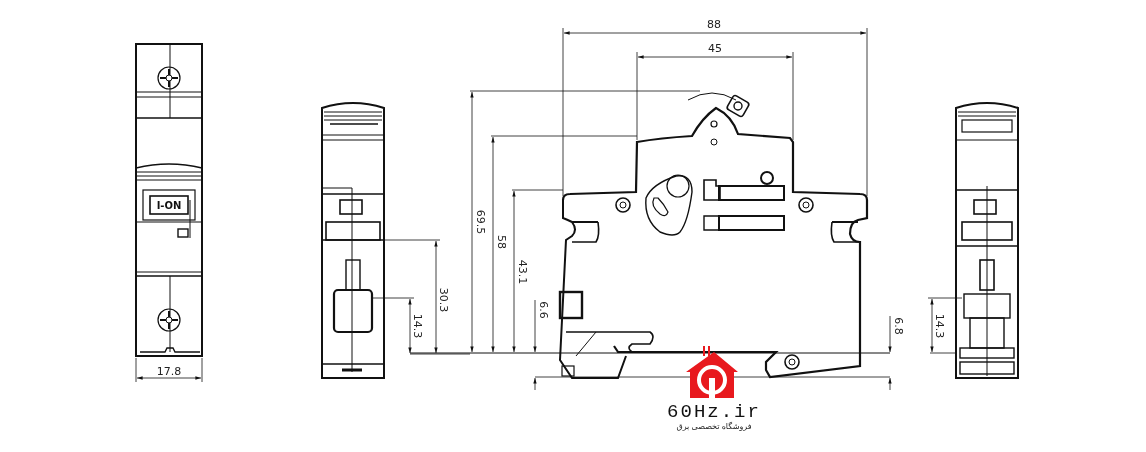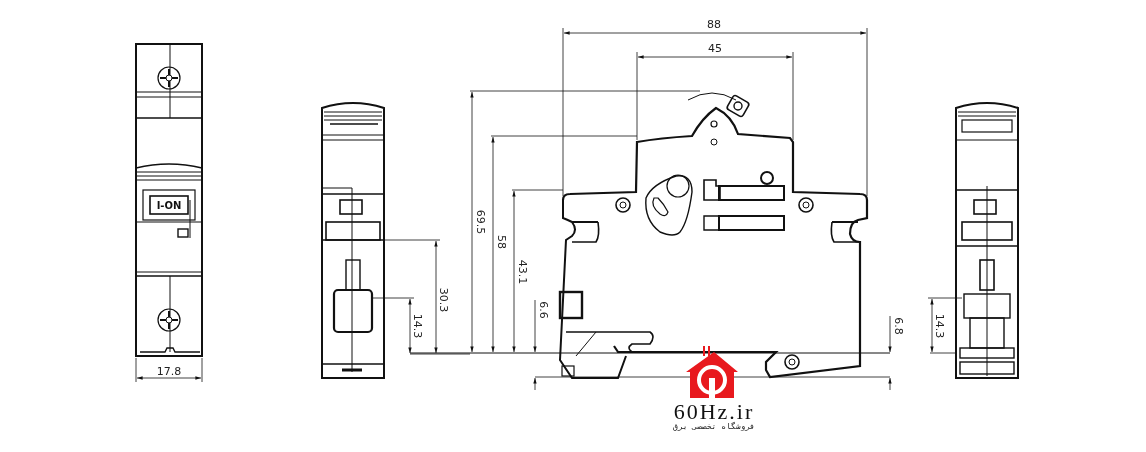--- a/index.html
+++ b/index.html
@@ -1,21 +1,21 @@
 <!DOCTYPE html>
 <html><head>
 <meta charset="utf-8">
 <style>
   html, body { margin:0; padding:0; background:#ffffff; }
   body { width:1146px; height:452px; position:relative; overflow:hidden; font-family:"DejaVu Sans", sans-serif; }
   #canvas { position:absolute; left:0; top:0; width:1146px; height:452px; }
   .dimtext { font-family:"DejaVu Sans", sans-serif; font-size:11px; fill:#222; }
   .brand { position:absolute; left:662px; top:402px; width:104px; text-align:center; }
-  .brand-name { font-family:Liberation Serif, serif; font-size:22px; letter-spacing:2px; color:#111; line-height:20px; }
-  .brand-tag { font-family:Liberation Mono, monospace; font-size:8px; color:#222; line-height:10px; direction:rtl; }
+  .brand-name { font-family:Liberation Mono, monospace; font-size:19px; letter-spacing:2px; color:#111; line-height:20px; }
+  .brand-tag { font-family:Liberation Sans, sans-serif; font-size:8px; color:#222; line-height:10px; direction:rtl; }
 </style>
 </head>
 <body>
 
 <svg id="canvas" viewBox="0 0 1146 452" xmlns="http://www.w3.org/2000/svg">
   <defs>
     <marker id="arr" viewBox="0 0 10 10" refX="10" refY="5" markerWidth="7" markerHeight="7" orient="auto-start-reverse">
       <path d="M0,2 L10,5 L0,8 Z" fill="#111"></path>
     </marker>
   </defs>

